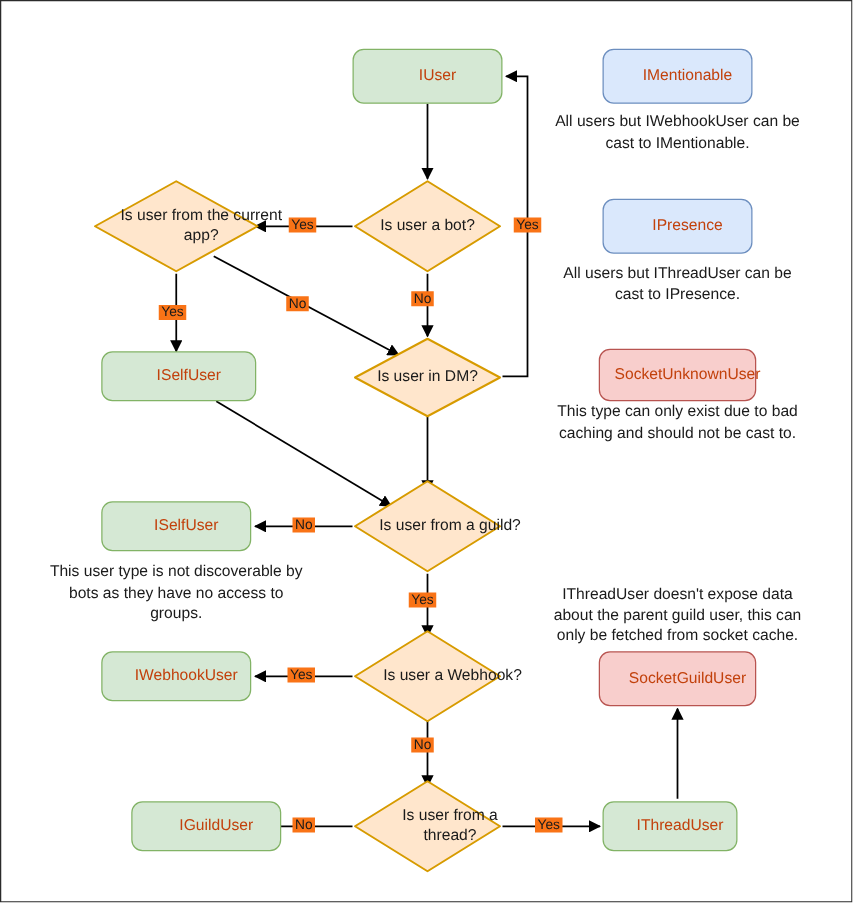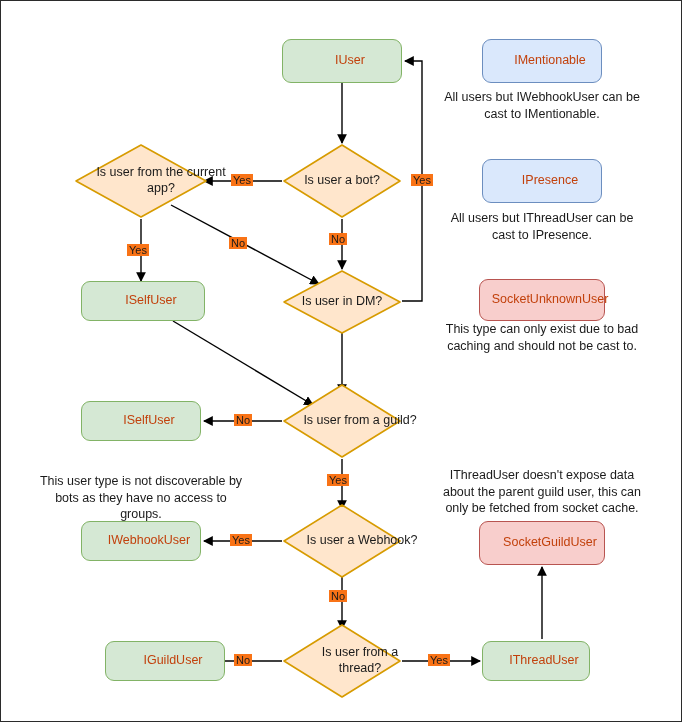--- a/index.html
+++ b/index.html
@@ -220,21 +220,21 @@
   </div>
 
   <div class="note" style="left:438px; top:209px; width:206px;">
     <span>All users but IThreadUser can be cast to IPresence.</span>
   </div>
 
   <div class="note" style="left:436px; top:320px; width:210px;">
     <span>This type can only exist due to bad caching and should not be cast to.</span>
   </div>
 
-  <div class="note" style="left:36px; top:472px; width:208px;">
+  <div class="note" style="left:36px; top:448px; width:208px;">
     <span>This user type is not discoverable by bots as they have no access to groups.</span>
   </div>
 
   <div class="note" style="left:432px; top:466px; width:218px;">
     <span>IThreadUser doesn't expose data about the parent guild user, this can only be fetched from socket cache.</span>
   </div>
 
   <div class="edge-label" style="left:230px; top:173px;">Yes</div>
 
   <div class="edge-label" style="left:328px; top:232px;">No</div>

